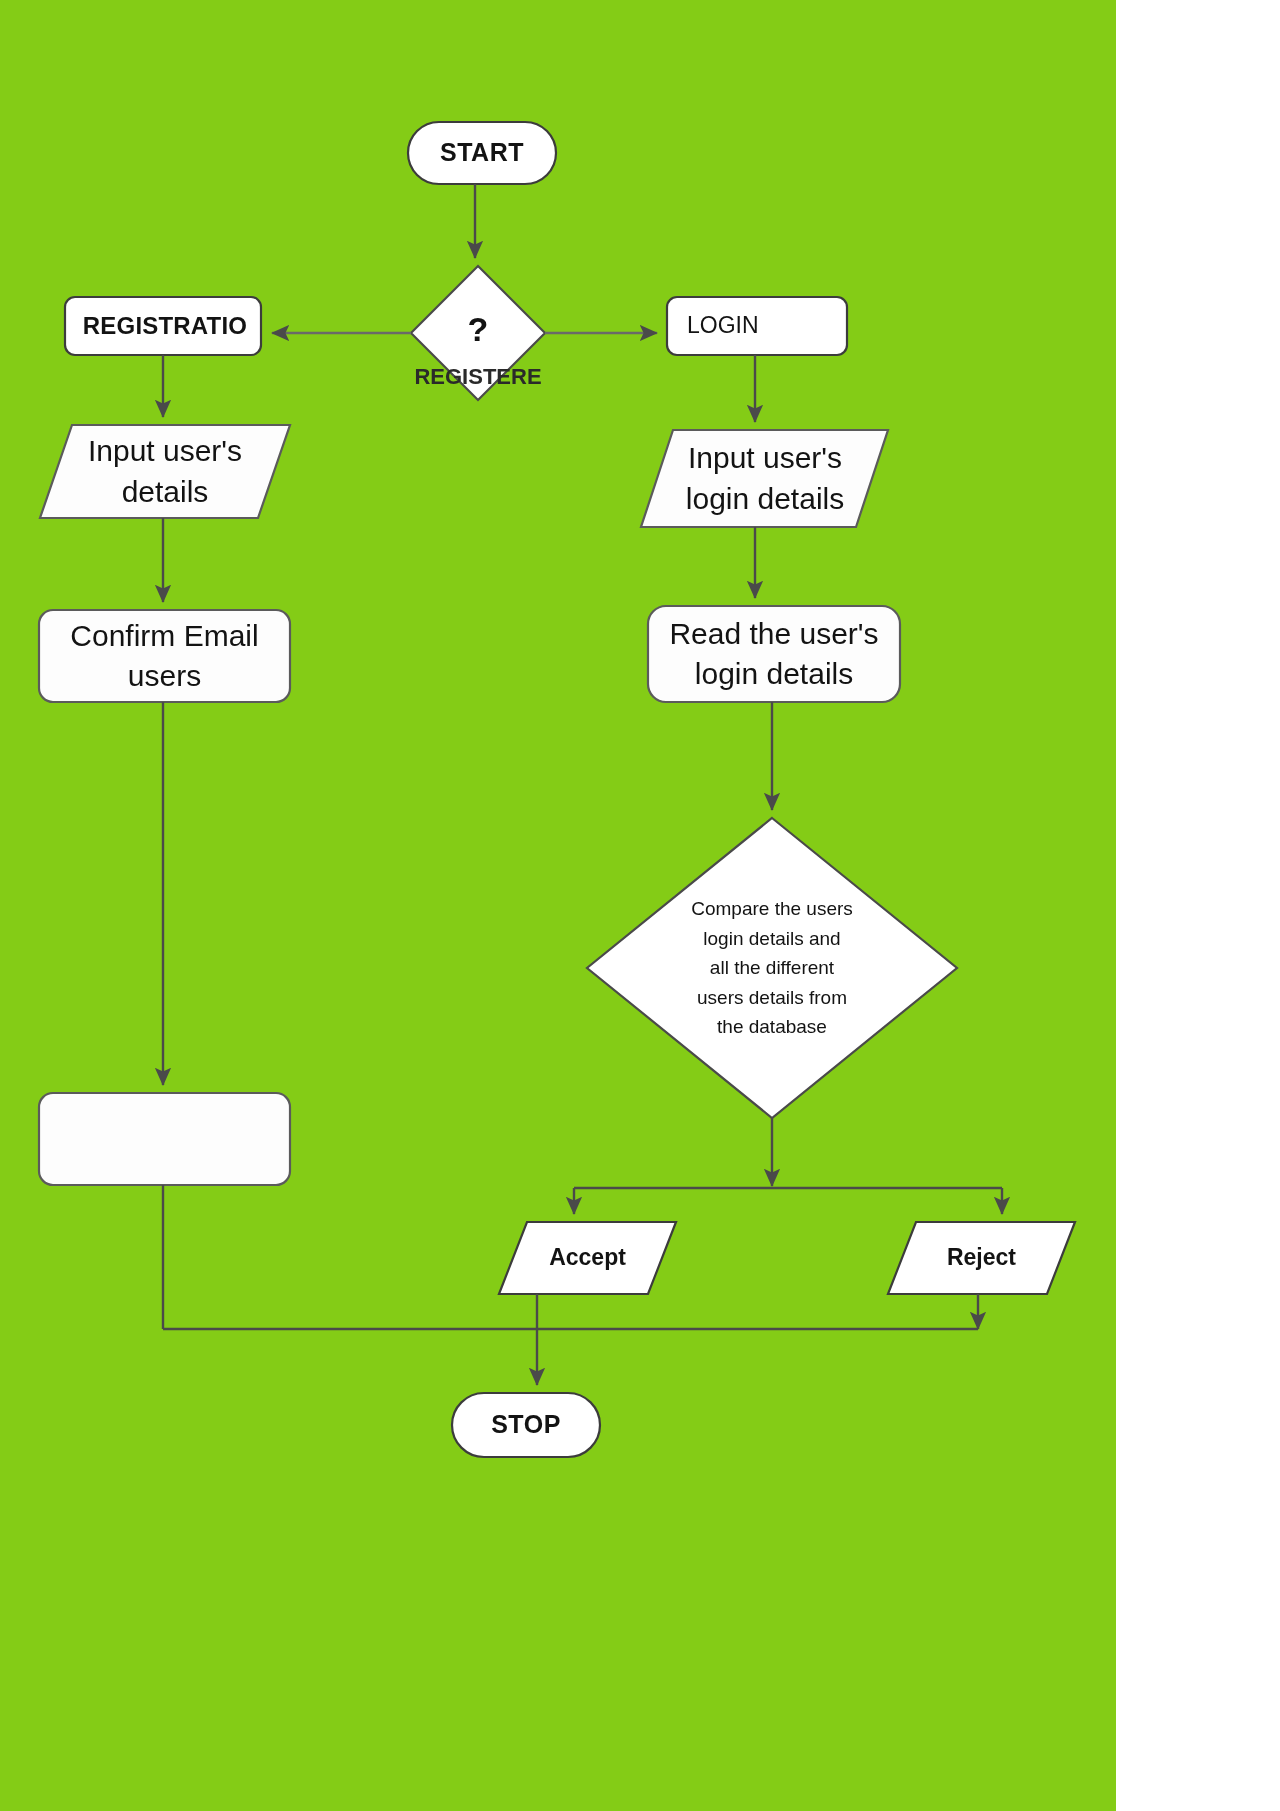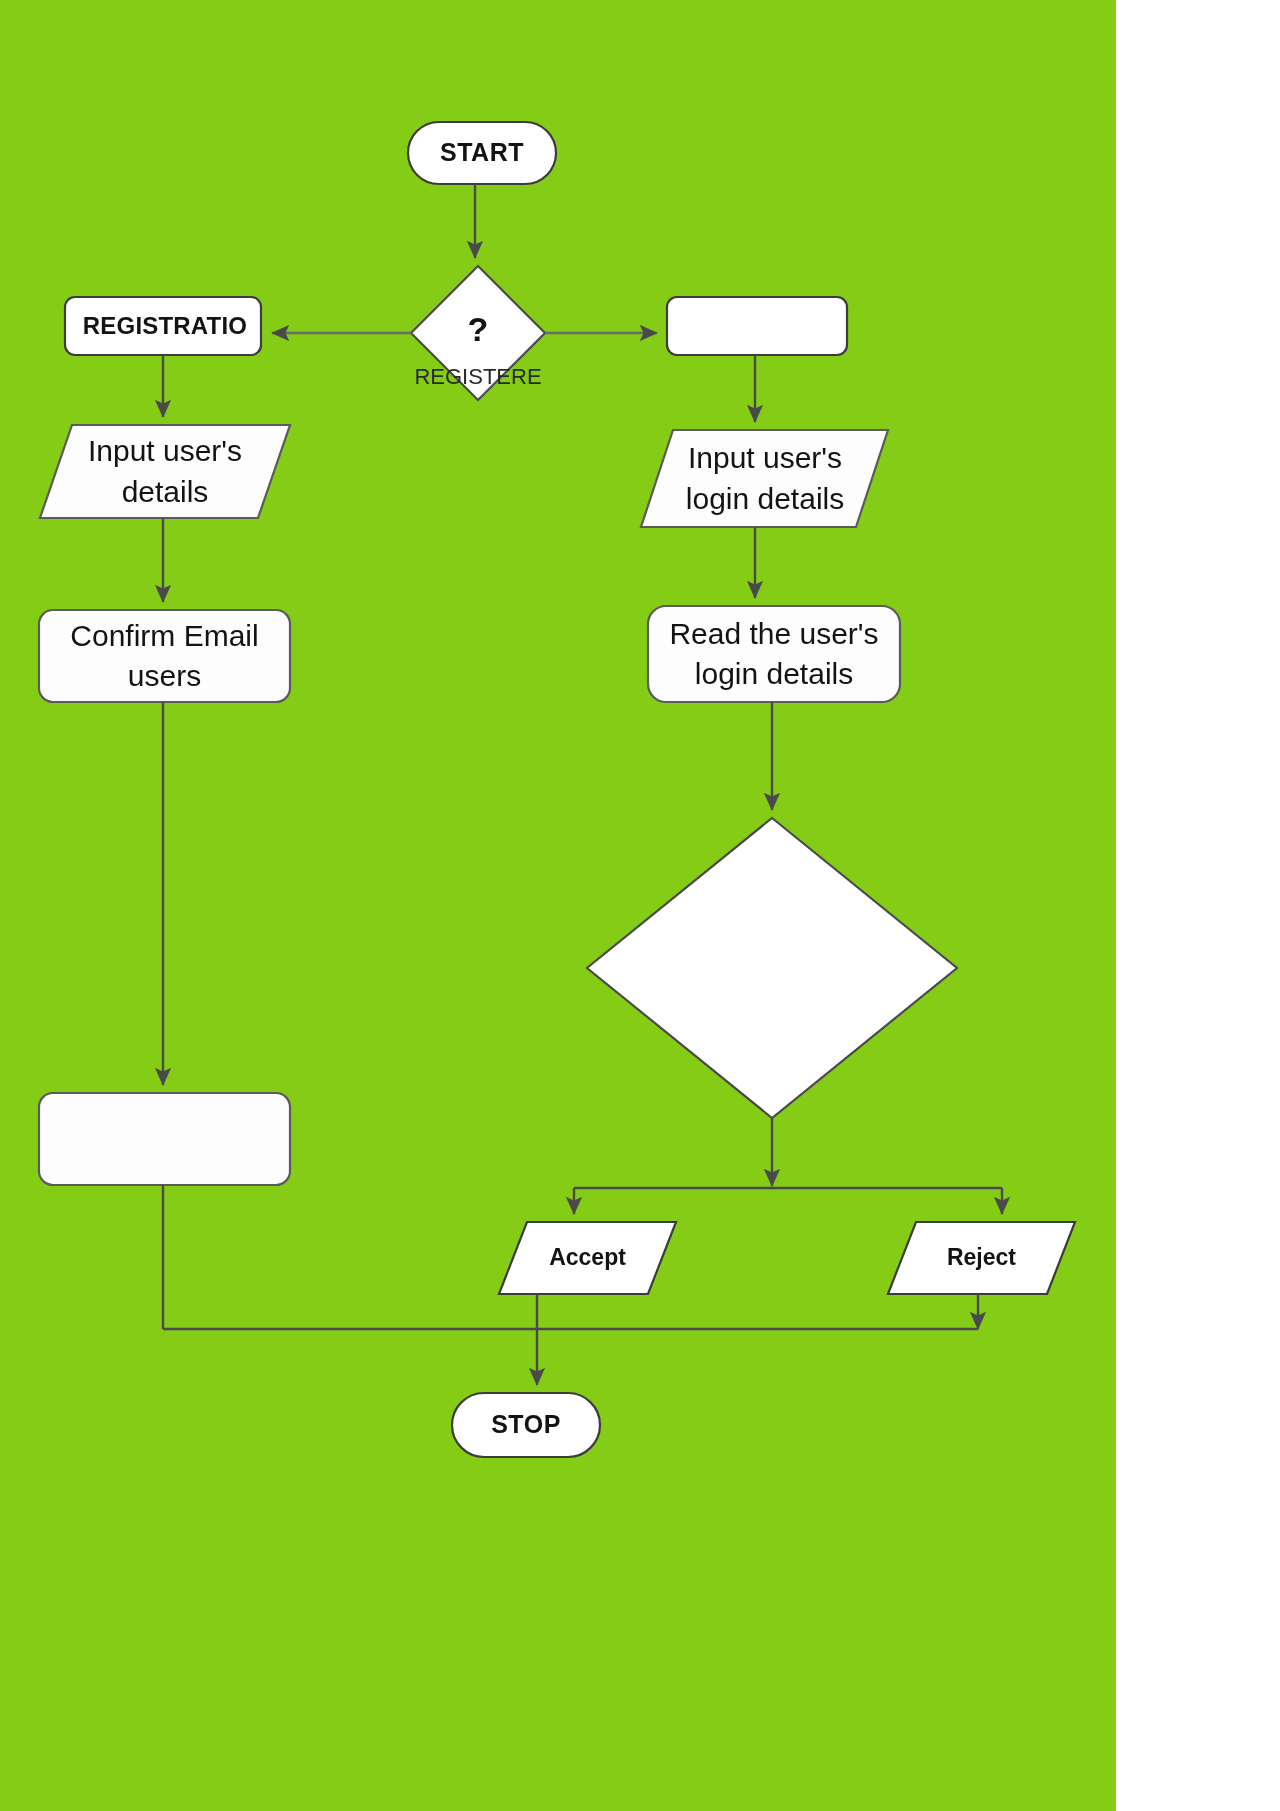--- a/index.html
+++ b/index.html
@@ -162,36 +162,42 @@
     <line x1="163" y1="1185" x2="163" y2="1329" class="connector-dark"></line>
     <line x1="163" y1="1329" x2="978" y2="1329" class="connector-dark"></line>
     <line x1="978" y1="1294" x2="978" y2="1329" class="connector-dark" marker-end="url(#arrowhead)"></line>
     <line x1="537" y1="1294" x2="537" y2="1385" class="connector-dark" marker-end="url(#arrowhead)"></line>
   </svg>
 
   <div class="node-text t-start" style="left:408px; top:122px; width:148px; height:62px;">START</div>
 
   <div class="node-text t-qmark" style="left:435px; top:305px; width:86px; height:50px;">?</div>
 
-  <div class="node-text t-diamond-label" style="left:381px; top:362px; width:194px; height:30px;">REGISTERE</div>
+  <div class="node-text t-diamond-label" style="left:381px; top:362px; width:194px; height:30px;font-weight:bold;">REGISTERE</div>
 
   <div class="node-text t-registration" style="left:67px; top:297px; width:196px; height:58px;">REGISTRATIO</div>
 
+  <div class="node-text t-login" style="left:687px; top:297px; width:160px; height:58px; justify-content:flex-start;">LOGIN</div>
 
   <div class="node-text t-proc" style="left:55px; top:427px; width:220px; height:89px;">Input user's
 details</div>
 
   <div class="node-text t-proc" style="left:655px; top:432px; width:220px; height:93px;">Input user's
 login details</div>
 
   <div class="node-text t-proc" style="left:39px; top:610px; width:251px; height:92px;">Confirm Email users</div>
 
   <div class="node-text t-proc" style="left:648px; top:606px; width:252px; height:96px;">Read the user's
 login details</div>
 
+  <div class="node-text t-compare" style="left:652px; top:888px; width:240px; height:160px;">Compare the users
+login details and
+all the different
+users details from
+the database</div>
 
 
   <div class="node-text t-accept" style="left:510px; top:1222px; width:155px; height:72px;">Accept</div>
 
   <div class="node-text t-stop" style="left:452px; top:1393px; width:148px; height:64px;">STOP</div>
 
   <div class="node-text t-reject" style="left:900px; top:1222px; width:163px; height:72px;">Reject</div>
 
 </div>
 

